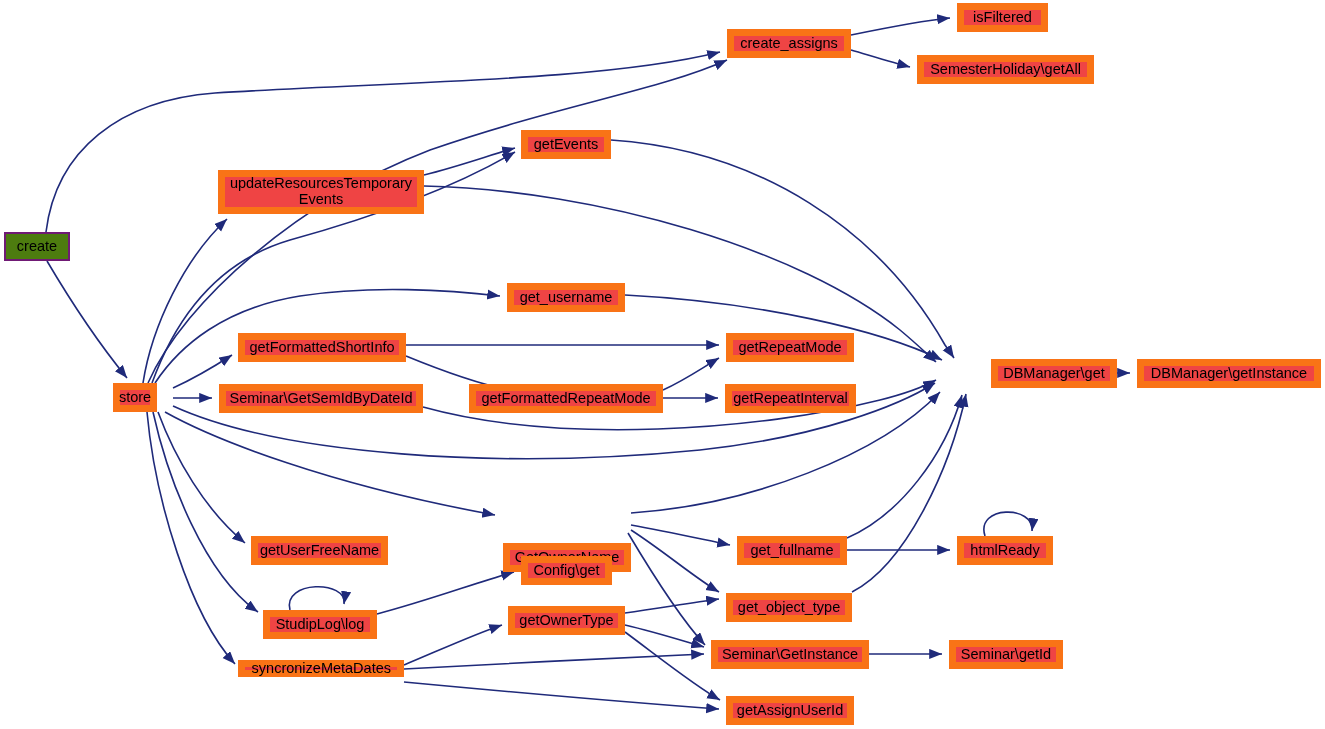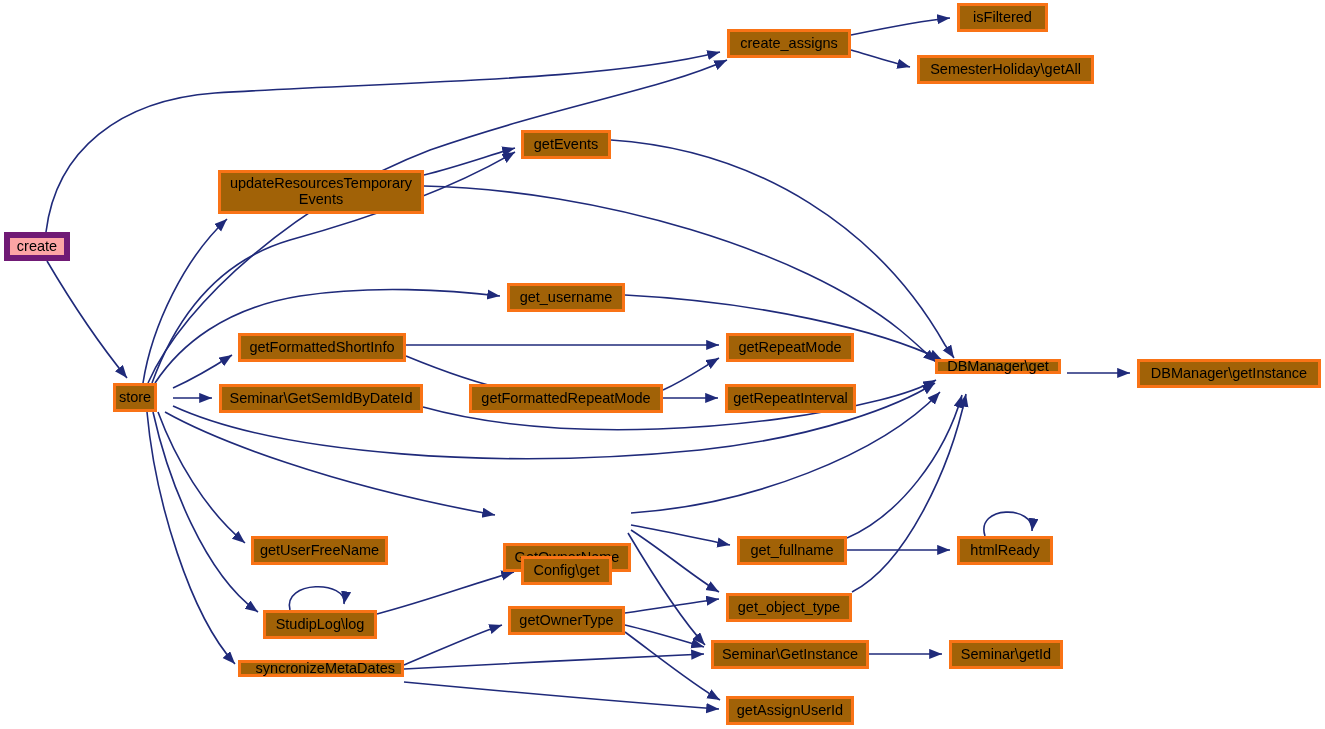--- a/index.html
+++ b/index.html
@@ -1,24 +1,24 @@
 <!DOCTYPE html>
 <html><head>
 <meta charset="utf-8">
 <style>
   html,body{margin:0;padding:0;background:#ffffff;}
   body{width:1325px;height:729px;overflow:hidden;font-family:"Liberation Sans",sans-serif;}
   #canvas{position:relative;width:1325px;height:729px;background:#fff;}
   svg#edges{position:absolute;left:0;top:0;width:1325px;height:729px;}
-  .node{position:absolute;box-sizing:border-box;border:3px solid #f97316;
-        background:#a16207;color:#000000;display:flex;align-items:center;
+  .node{position:absolute;box-sizing:border-box;border:7px solid #f97316;
+        background:#ef4444;color:#000000;display:flex;align-items:center;
         justify-content:center;text-align:center;line-height:1.08;
         font-family:"Liberation Sans",sans-serif;font-size:14.5px;
         white-space:nowrap;}
-  .node.root{background:#fca5a5;border:6px solid #701a75;}
+  .node.root{background:#4d7c0f;border:2px solid #701a75;}
   .node .lbl{display:block;padding:0 6px;}
   .node.wrap{white-space:normal;}
 </style>
 </head>
 <body>
 
 <div id="canvas">
 
   <svg id="edges" viewBox="0 0 1325 729" xmlns="http://www.w3.org/2000/svg">
     <defs>
@@ -159,21 +159,21 @@
   </div>
 
   <div class="node" style="left:726px;top:333px;width:128px;height:29px;">
     <span class="lbl">getRepeatMode</span>
   </div>
 
   <div class="node" style="left:725px;top:384px;width:131px;height:29px;">
     <span class="lbl">getRepeatInterval</span>
   </div>
 
-  <div class="node" style="left:935px;top:359px;width:126px;height:15px;">
+  <div class="node" style="left:991px;top:359px;width:126px;height:29px;">
     <span class="lbl">DBManager\get</span>
   </div>
 
   <div class="node" style="left:1137px;top:359px;width:184px;height:29px;">
     <span class="lbl">DBManager\getInstance</span>
   </div>
 
   <div class="node" style="left:503px;top:505px;width:128px;height:29px;margin-top:38px;">
     <span class="lbl">GetOwnerName</span>
   </div>

